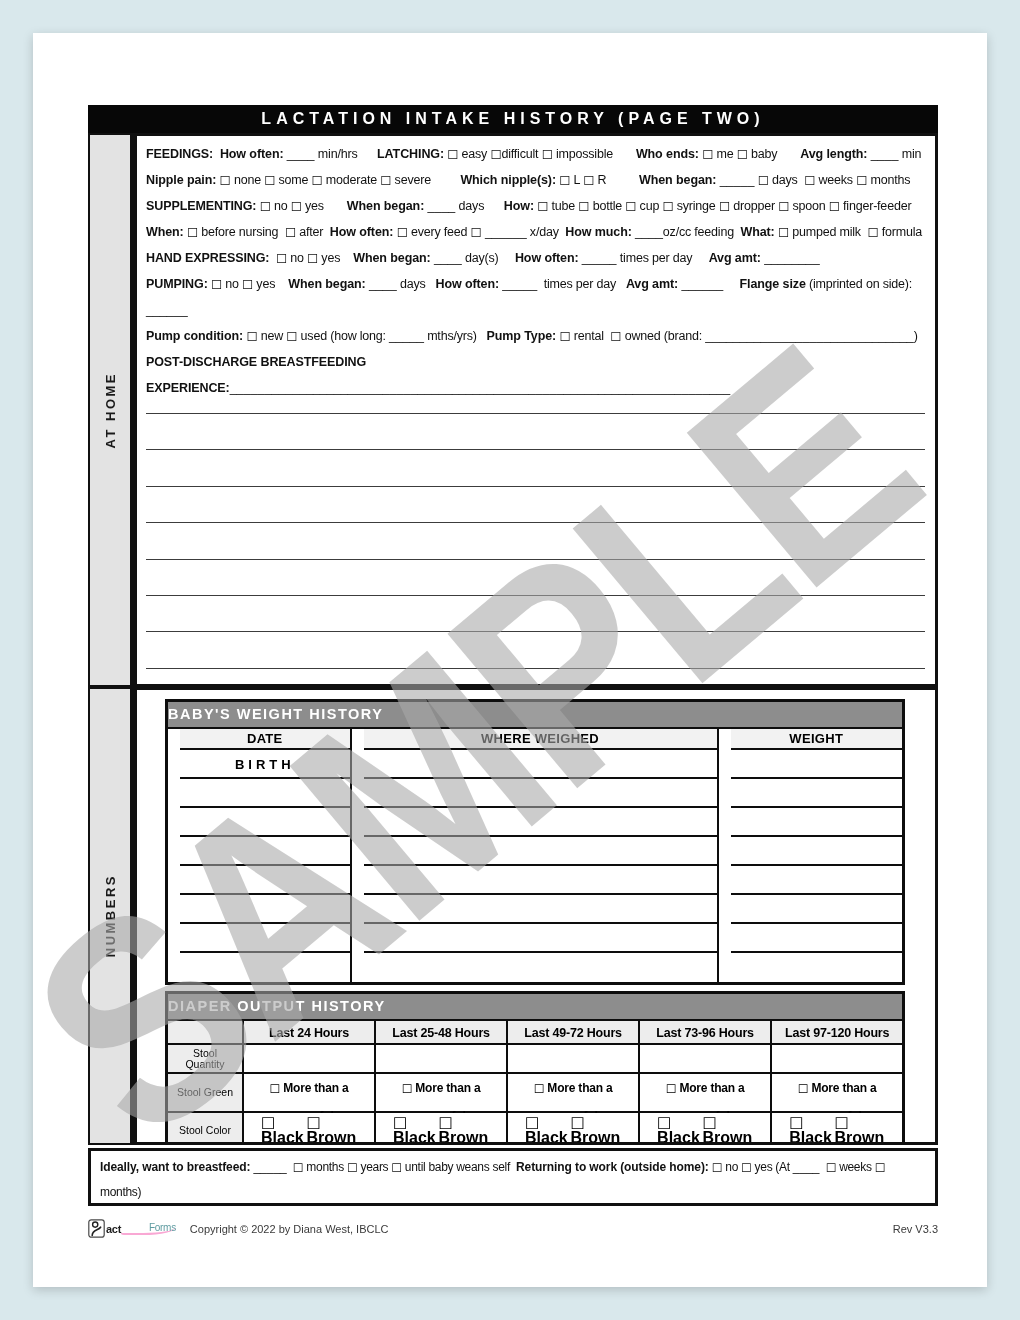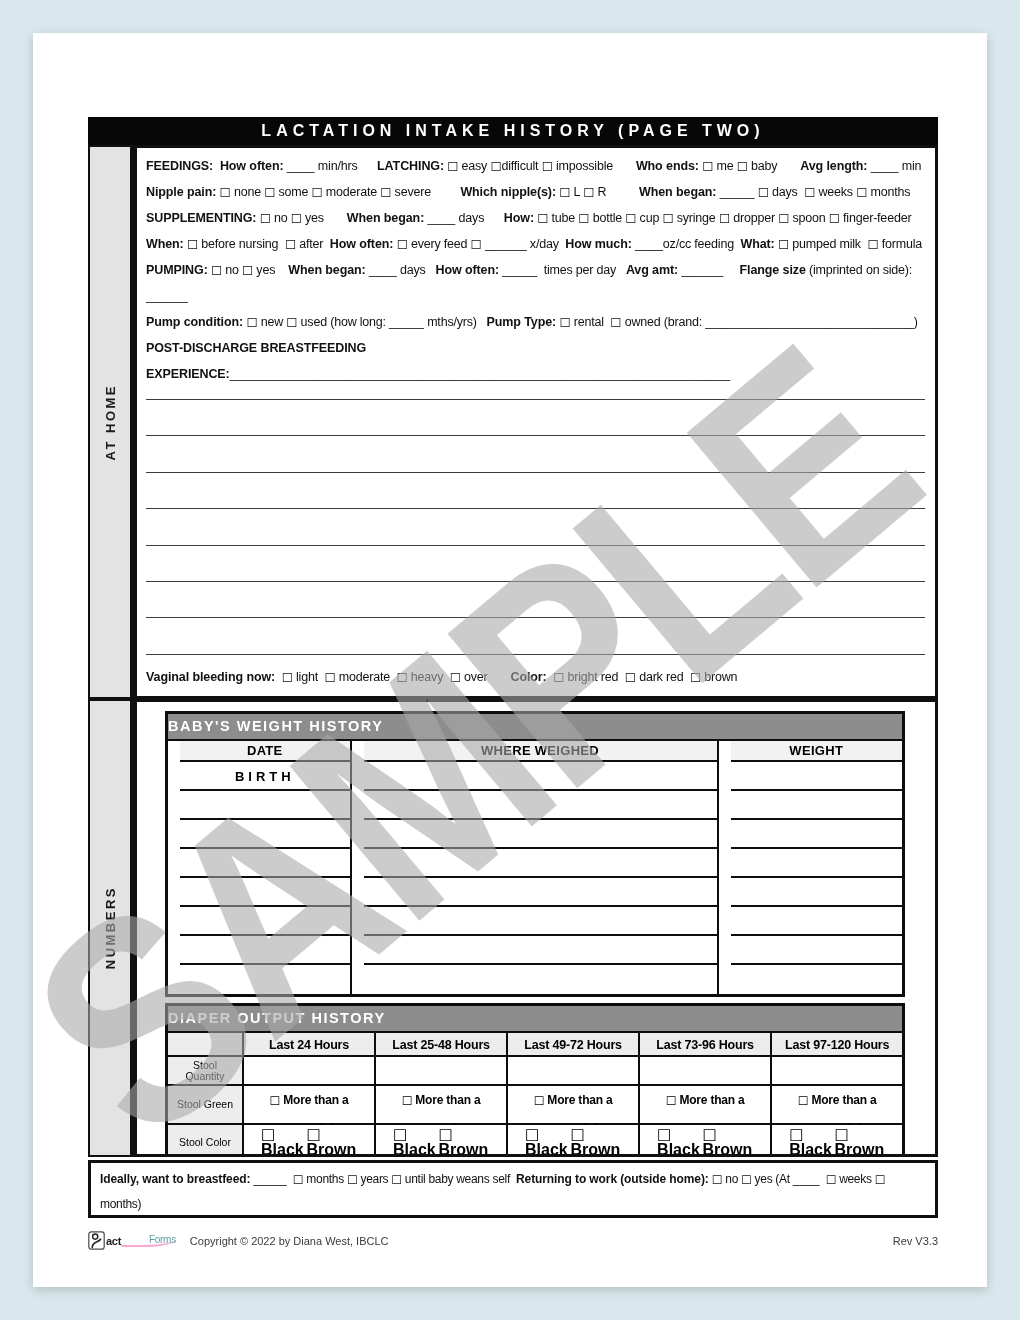--- a/index.html
+++ b/index.html
@@ -1,20 +1,20 @@
 <!DOCTYPE html>
 <html><head>
 <meta charset="utf-8">
 <style>
   html,body{margin:0;padding:0;}
   body{font-family:"Liberation Sans","DejaVu Sans",sans-serif;}
   .canvas{position:relative;width:1020px;height:1320px;background:#d9e8ec;overflow:hidden;}
   .page{position:absolute;left:33px;top:33px;width:954px;height:1254px;background:#ffffff;
         box-shadow:0 3px 10px rgba(0,0,0,.18);}
-  .form{position:absolute;left:55px;top:84px;width:850px;}
+  .form{position:absolute;left:55px;top:72px;width:850px;}
 
   
   .title-bar{background:#070707;color:#fff;height:28px;line-height:28px;text-align:center;
              font-weight:bold;font-size:16px;letter-spacing:5px;}
 
   
   .section{display:flex;box-sizing:border-box;}
   .side{width:45px;box-sizing:border-box;background:#e3e3e3;border:2px solid #101010;border-right-width:3px;
         display:flex;align-items:center;justify-content:center;}
   .side-label{writing-mode:vertical-rl;transform:rotate(180deg);font-weight:bold;font-size:13px;
@@ -94,20 +94,21 @@
       <div class="section sec-athome">
         <div class="side">
           <span class="side-label">AT HOME</span>
         </div>
         <div class="content">
           <div class="flines" id="athome-lines">
               <div class="fline"><b>FEEDINGS:  How often:</b> <span class="blank">____</span> min/hrs      <b>LATCHING:</b> <span class="cb">☐</span> easy <span class="cb">☐</span>difficult <span class="cb">☐</span> impossible       <b>Who ends:</b> <span class="cb">☐</span> me <span class="cb">☐</span> baby       <b>Avg length:</b> <span class="blank">____</span> min</div>
               <div class="fline"><b>Nipple pain:</b> <span class="cb">☐</span> none <span class="cb">☐</span> some <span class="cb">☐</span> moderate <span class="cb">☐</span> severe         <b>Which nipple(s):</b> <span class="cb">☐</span> L <span class="cb">☐</span> R          <b>When began:</b> <span class="blank">_____</span> <span class="cb">☐</span> days  <span class="cb">☐</span> weeks <span class="cb">☐</span> months</div>
               <div class="fline"><b>SUPPLEMENTING:</b> <span class="cb">☐</span> no <span class="cb">☐</span> yes       <b>When began:</b> <span class="blank">____</span> days      <b>How:</b> <span class="cb">☐</span> tube <span class="cb">☐</span> bottle <span class="cb">☐</span> cup <span class="cb">☐</span> syringe <span class="cb">☐</span> dropper <span class="cb">☐</span> spoon <span class="cb">☐</span> finger-feeder</div>
               <div class="fline"><b>When:</b> <span class="cb">☐</span> before nursing  <span class="cb">☐</span> after  <b>How often:</b> <span class="cb">☐</span> every feed <span class="cb">☐</span> <span class="blank">______</span> x/day  <b>How much:</b> <span class="blank">____</span>oz/cc feeding  <b>What:</b> <span class="cb">☐</span> pumped milk  <span class="cb">☐</span> formula</div>
+              <div class="fline"><b>HAND EXPRESSING:</b>  <span class="cb">☐</span> no <span class="cb">☐</span> yes    <b>When began:</b> <span class="blank">____</span> day(s)     <b>How often:</b> <span class="blank">_____</span> times per day     <b>Avg amt:</b> <span class="blank">________</span></div>
               <div class="fline"><b>PUMPING:</b> <span class="cb">☐</span> no <span class="cb">☐</span> yes    <b>When began:</b> <span class="blank">____</span> days   <b>How often:</b> <span class="blank">_____</span>  times per day   <b>Avg amt:</b> <span class="blank">______</span>     <b>Flange size</b> (imprinted on side): <span class="blank">______</span></div>
               <div class="fline"><b>Pump condition:</b> <span class="cb">☐</span> new <span class="cb">☐</span> used (how long: <span class="blank">_____</span> mths/yrs)   <b>Pump Type:</b> <span class="cb">☐</span> rental  <span class="cb">☐</span> owned (brand: <span class="blank">______________________________</span>)</div>
               <div class="fline"><b>POST-DISCHARGE BREASTFEEDING EXPERIENCE:</b><span class="blank">________________________________________________________________________</span></div>
             </div>
           <div class="ruled" id="athome-ruled">
               <div class="ruled-line first"></div>
               <div class="ruled-line"></div>
               <div class="ruled-line"></div>
               <div class="ruled-line"></div>
               <div class="ruled-line"></div>

